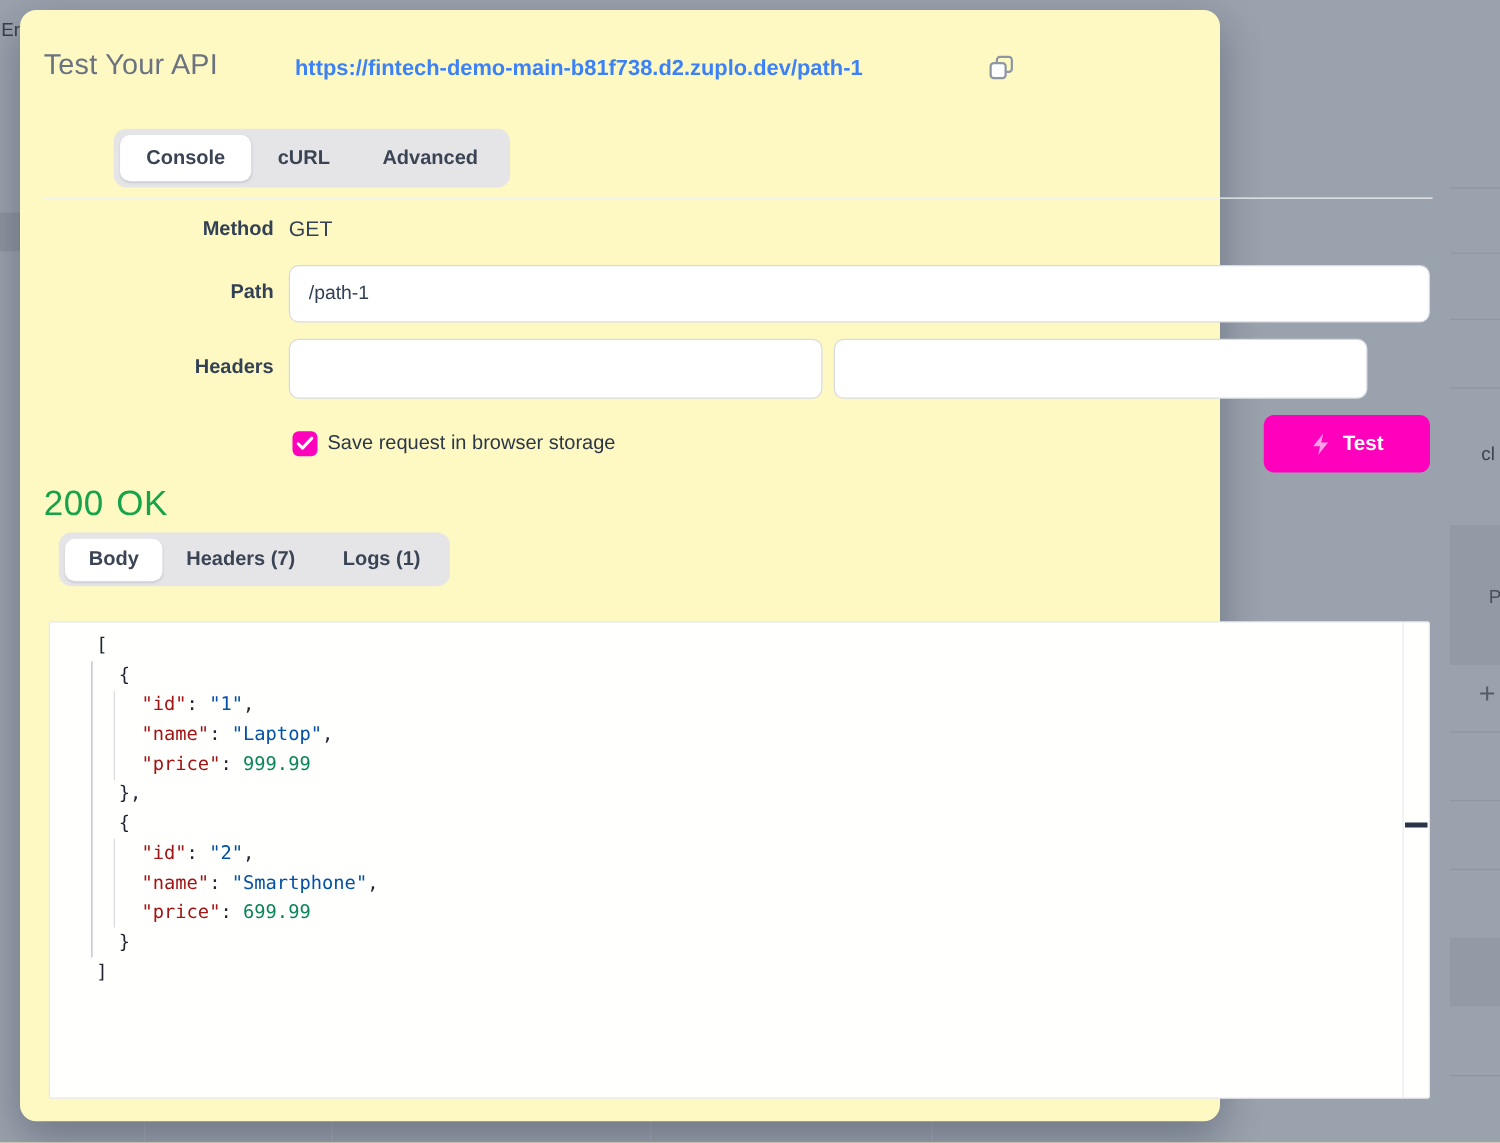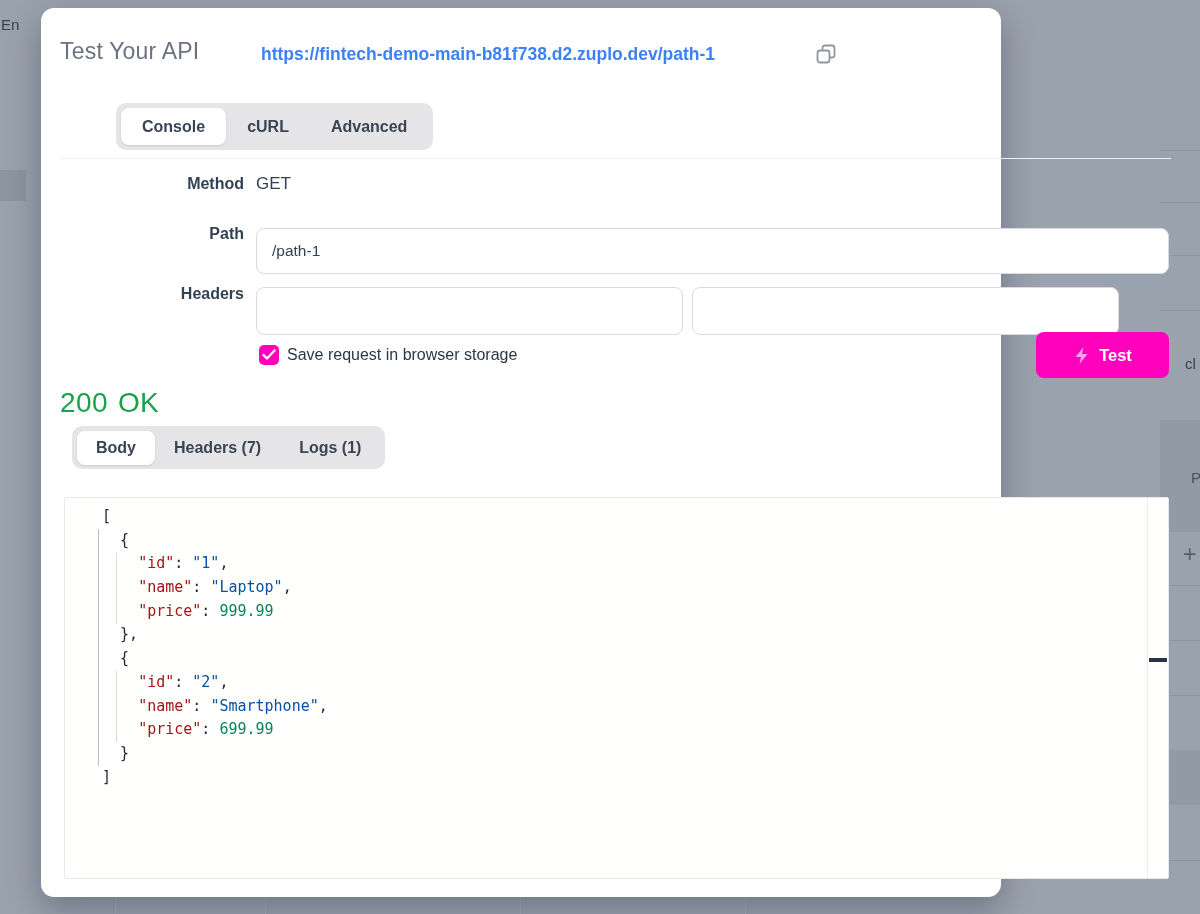--- a/index.html
+++ b/index.html
@@ -11,22 +11,22 @@
   .bd-topleft { left:1px; top:16px; }
   .bd-band-left { position:absolute; left:0; top:170px; width:26px; height:31px; background:#8d95a0; }
   .bd-rowline { position:absolute; left:1160px; width:40px; height:1px; background:#8e96a1; }
   .bd-row-dark { position:absolute; left:1160px; width:40px; background:#929aa5; }
   .bd-cl { left:1185px; top:355px; }
   .bd-p  { left:1191px; top:469px; color:#4a515c; }
   .bd-plus { left:1183px; top:541px; font-size:23px; color:#555d69; font-weight:300; }
   .bd-vline { position:absolute; top:897px; width:1px; height:17px; background:#a4abb5; }
 
   
-  .modal { position:absolute; left:41px; top:8px; width:960px; height:889px;
-    background:#ffffff; border-radius:13px; box-shadow:0 12px 34px rgba(15,23,42,.32); }
+  .modal { position:absolute; left:16px; top:8px; width:960px; height:889px;
+    background:#fef9c3; border-radius:13px; box-shadow:0 12px 34px rgba(15,23,42,.32); }
 
   .close-btn { position:absolute; left:1096px; top:20px; width:30px; height:30px;
     background:none; border:none; cursor:pointer; color:#9aa2ae; }
 
   .title { position:absolute; left:19px; top:30px; font-size:23px; color:#6b7280; font-weight:500; letter-spacing:.2px; }
   .url { position:absolute; left:220px; top:36px; font-size:17.5px; color:var(--url-blue); text-decoration:none; font-weight:700; }
   .copy-btn { position:absolute; left:774px; top:34px; width:24px; height:24px; background:none; border:none; cursor:pointer; color:#8f97a3; }
 
   
   .tabs { position:absolute; display:inline-flex; align-items:center; background:#e5e5e8; border-radius:10px; padding:5px; }
@@ -38,21 +38,21 @@
   .tab.active { background:#ffffff; box-shadow:0 1px 2px rgba(15,23,42,.12); }
 
   .divider { position:absolute; left:19px; top:150px; width:1111px; height:1px; background:#f0f1f3; }
 
   
   .row-label { position:absolute; left:33px; width:170px; text-align:right; font-size:16px; font-weight:600; color:#334155; }
   .lbl-method { top:167px; } .lbl-path { top:217px; } .lbl-headers { top:277px; }
   .method-value { position:absolute; left:215px; top:166px; font-size:17px; font-weight:500; color:#334155; }
 
   .txt-input { position:absolute; border:1px solid #d7dbe1; border-radius:8px; background:#fff;
-    font-family:inherit; font-size:15.5px; color:#334155; padding:0 15px; outline:none;margin-top:16px; }
+    font-family:inherit; font-size:15.5px; color:#334155; padding:0 15px; outline:none; }
   .path-input { left:215px; top:204px; width:913px; height:46px; }
   .hdr-name-input { left:215px; top:263px; width:427px; height:48px; }
   .hdr-value-input { left:651px; top:263px; width:427px; height:48px; }
   .clear-btn { position:absolute; left:1083px; top:272px; width:30px; height:30px; background:none; border:none; cursor:pointer; color:#9aa2ae; }
 
   
   .checkbox { position:absolute; left:218px; top:337px; width:20px; height:20px; border-radius:5px;
     background:var(--accent); display:flex; align-items:center; justify-content:center; cursor:pointer; }
   .checkbox-label { position:absolute; left:246px; top:338px; font-size:16px; font-weight:500; color:#2b3647; }
   .test-btn { position:absolute; left:995px; top:324px; width:133px; height:46px; border:none; border-radius:8px;

